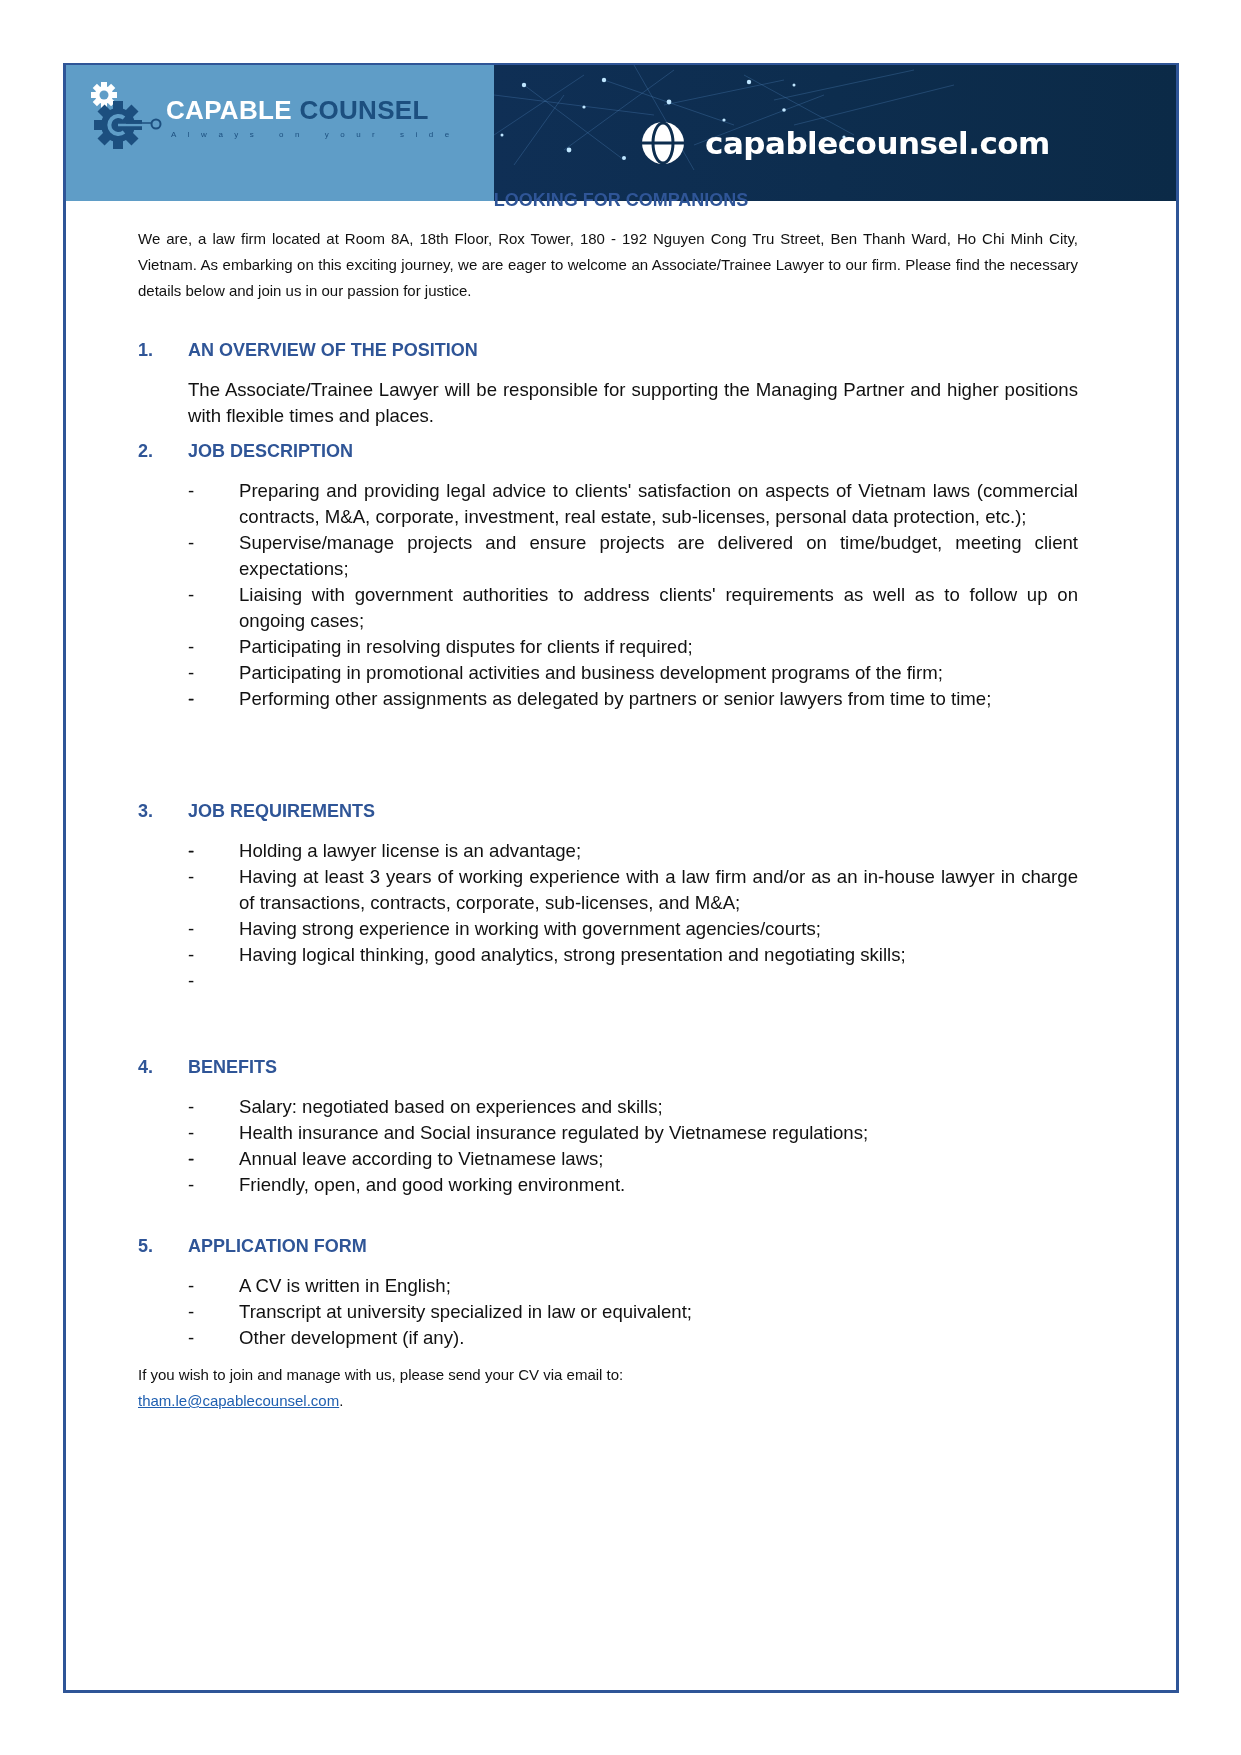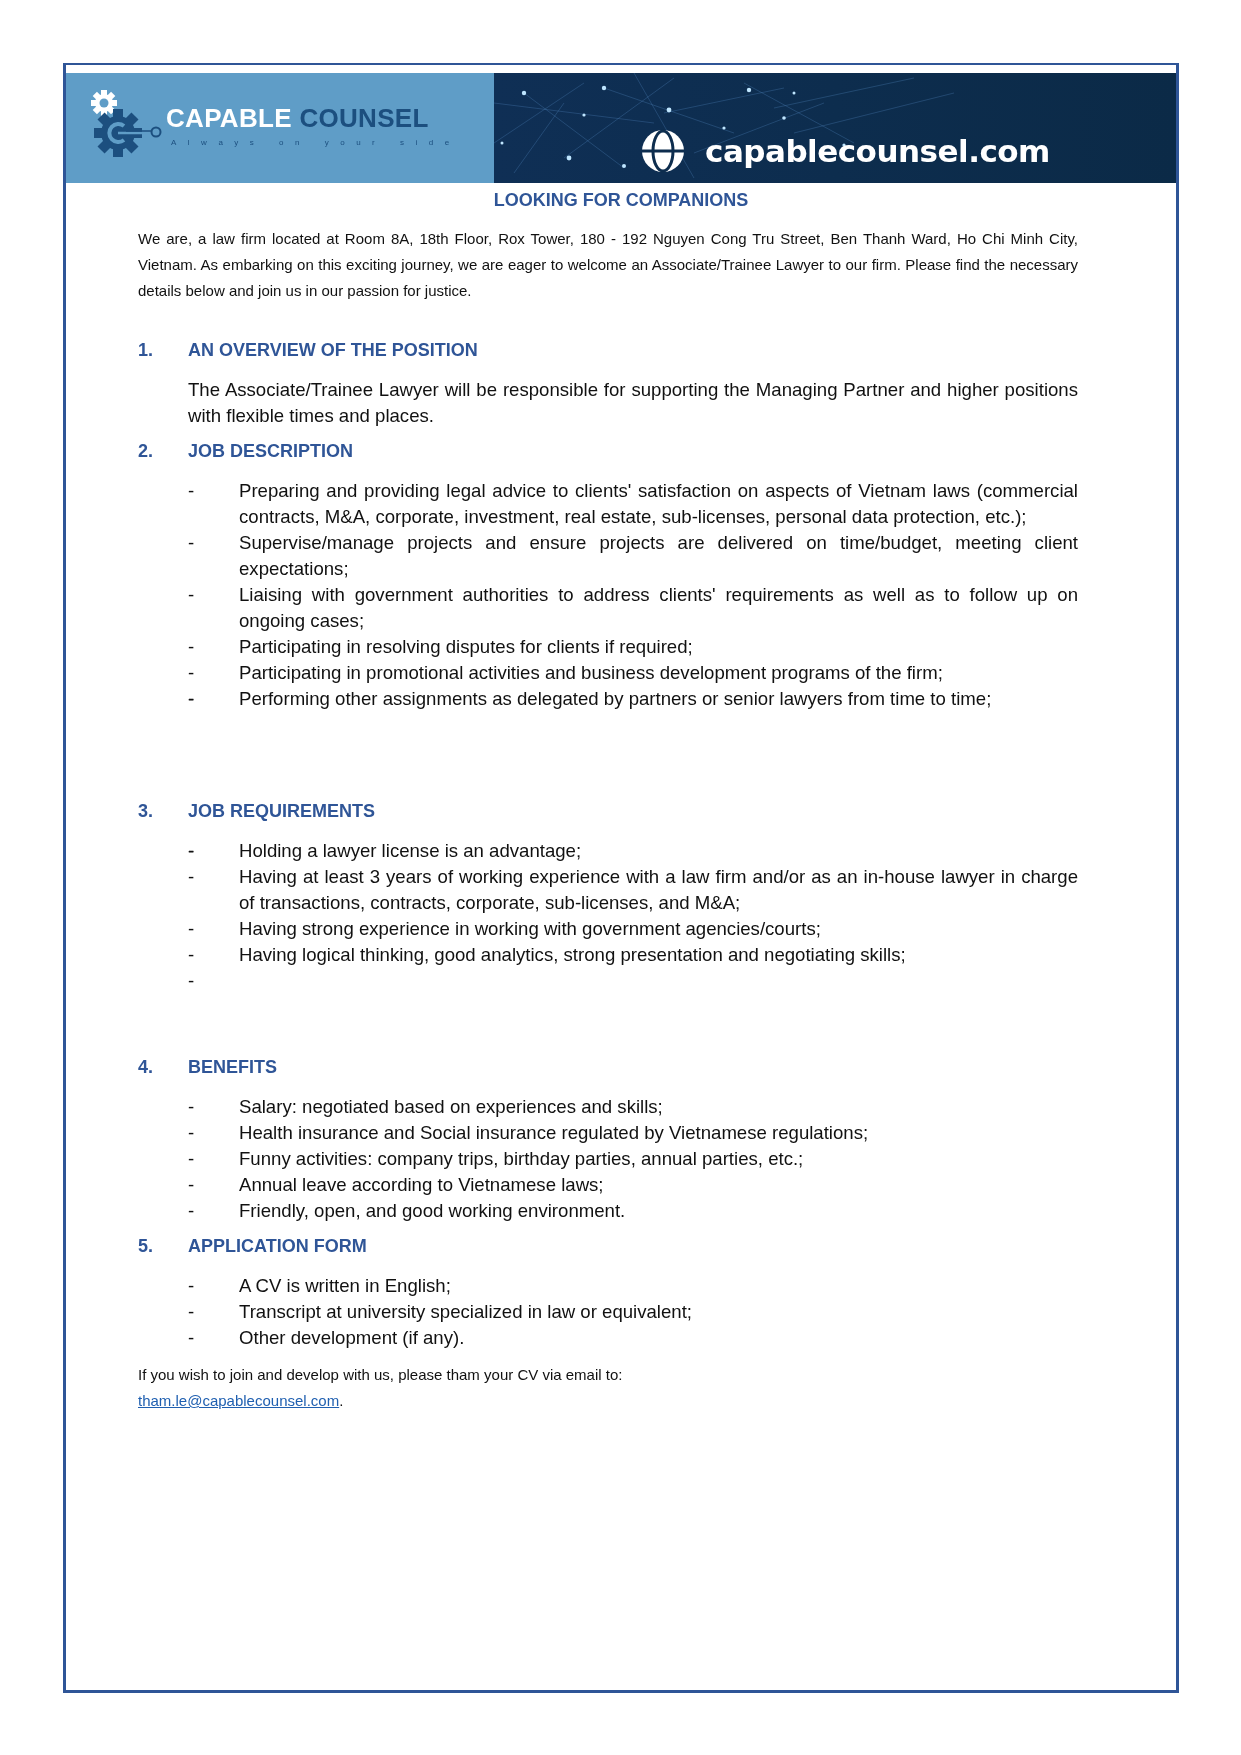--- a/index.html
+++ b/index.html
@@ -1,20 +1,20 @@
 <!DOCTYPE html>
 <html><head>
   <meta charset="utf-8">
   <style>
     html, body { margin: 0; padding: 0; background: #ffffff; }
     body { width: 1241px; height: 1755px; position: relative; overflow: hidden;
            font-family: "Liberation Sans", sans-serif; color: #111; }
     .frame { position: absolute; left: 63px; top: 63px; width: 1110px; height: 1625px;
              border: 3px solid #2f5597; border-top-width: 2px; box-sizing: content-box; }
-    .banner { position: absolute; left: 0; top: 8px; width: 1110px; height: 110px; display: flex; }
+    .banner { position: absolute; left: 0; top: 0; width: 1110px; height: 136px; display: flex; }
     .banner-left { width: 428px; height: 100%; background: #5f9dc7; position: relative; }
     .banner-right { flex: 1; height: 100%; position: relative; overflow: hidden;
                     background: linear-gradient(90deg, #0f2f55 0%, #0d2d4e 50%, #0b2a47 100%); }
     .banner-right svg.net { position: absolute; left: 0; top: 0; }
     .logo-gear { position: absolute; left: 22px; top: 16px; }
     .brand { position: absolute; left: 100px; top: 30px; font-family: "Liberation Sans", sans-serif;
              font-weight: bold; font-size: 26px; letter-spacing: 0.3px; white-space: nowrap; }
     .brand .w1 { color: #ffffff; }
     .brand .w2 { color: #1c4f7f; }
     .tagline { position: absolute; left: 105px; top: 65px; font-size: 8px; color: #1c4f7f;
@@ -153,33 +153,33 @@
       <li><span class="dash">-</span></li>
     </ul>
 
     <div class="heading" style="top:887px;">
       <span class="num">4.</span>
       <span>BENEFITS</span>
     </div>
     <ul class="list" style="top:924px;">
       <li><span class="dash">-</span><span>Salary: negotiated based on experiences and skills;</span></li>
       <li><span class="dash">-</span><span>Health insurance and Social insurance regulated by Vietnamese regulations;</span></li>
-      <li><span class="dash">-</span><span>Funny activities: company trips, birthday parties, annual parties, etc.;</span></li>
+      <li><span class="dash">-</span></li>
       <li><span class="dash">-</span><span>Annual leave according to Vietnamese laws;</span></li>
       <li><span class="dash">-</span><span>Friendly, open, and good working environment.</span></li>
     </ul>
 
     <div class="heading" style="top:1066px;">
       <span class="num">5.</span>
       <span>APPLICATION FORM</span>
     </div>
     <ul class="list" style="top:1103px;">
       <li><span class="dash">-</span><span>A CV is written in English;</span></li>
       <li><span class="dash">-</span><span>Transcript at university specialized in law or equivalent;</span></li>
       <li><span class="dash">-</span><span>Other development (if any).</span></li>
     </ul>
 
     <p class="para" style="top:1192px;">
-      <span>If you wish to join and develop with us, please tham your CV via email to:</span><br>
+      <span>If you wish to join and manage with us, please send your CV via email to:</span><br>
       <a class="email" href="#">tham.le@capablecounsel.com</a><span>.</span>
     </p>
   </div>
 </div>
 
 </body></html>

